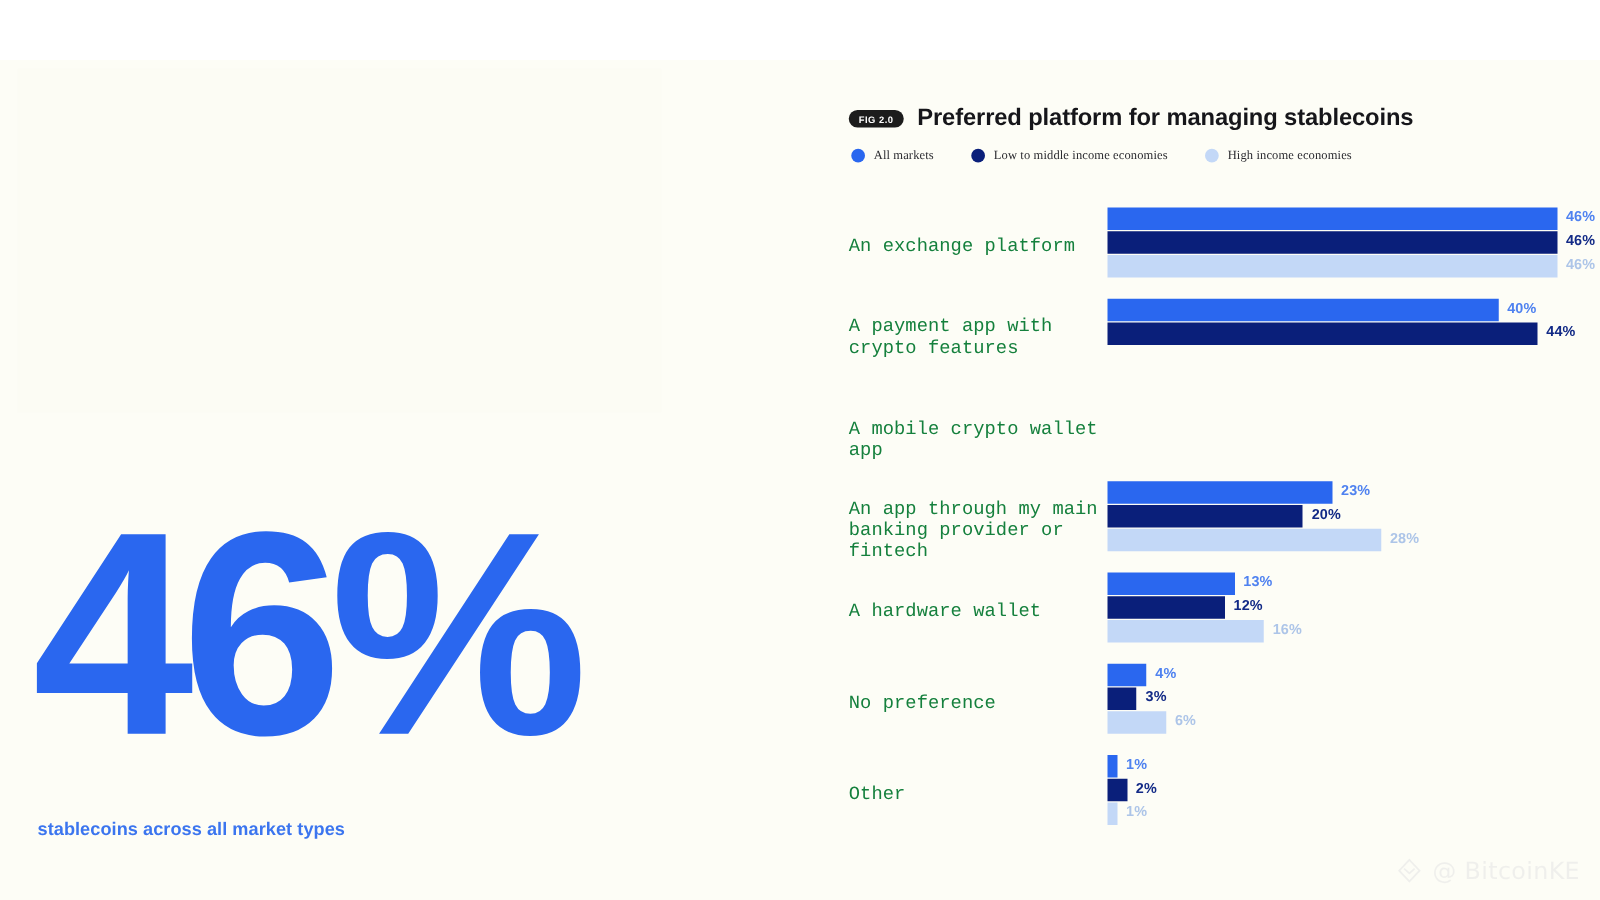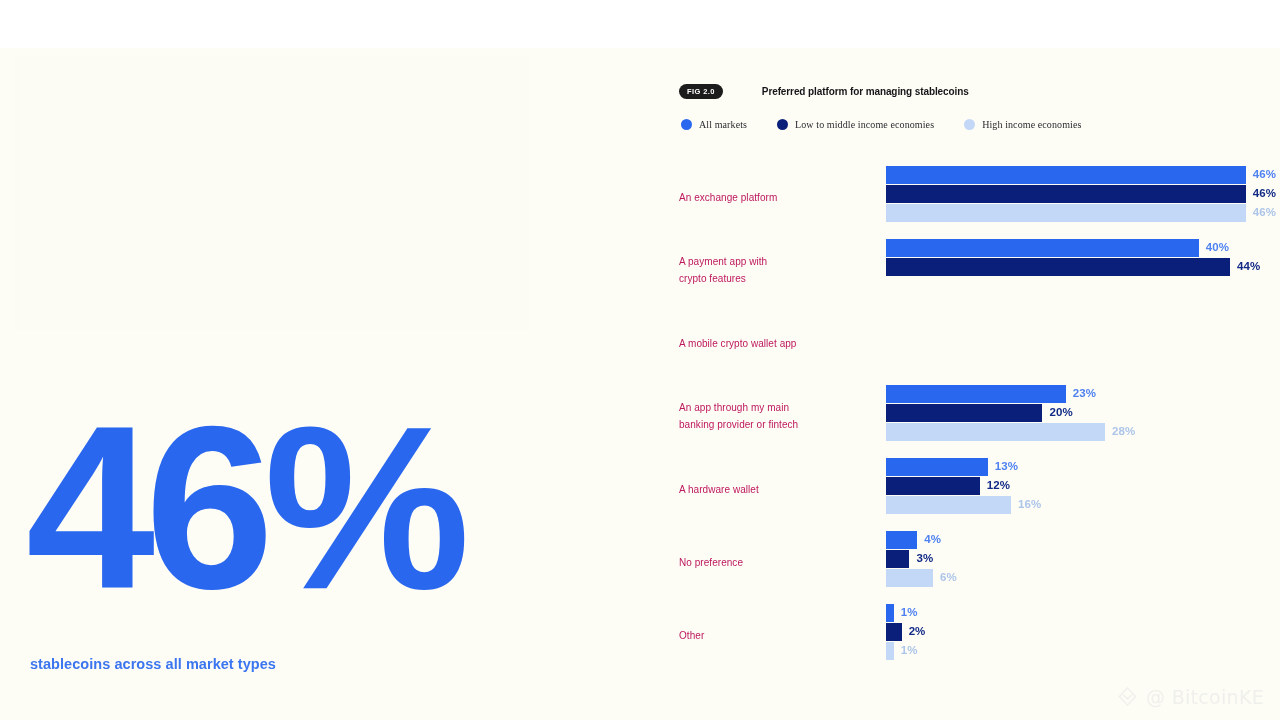--- a/index.html
+++ b/index.html
@@ -93,26 +93,25 @@
     color: #ffffff;
     font-size: 7.5px;
     font-weight: 700;
     letter-spacing: 0.4px;
     padding: 4px 8px 3px 8px;
     border-radius: 9px;
     line-height: 1;
     white-space: nowrap;
   }
   .chart-title {
-    font-size: 10px;
+    font-size: 19px;
     font-weight: 700;
     color: #16161a;
     letter-spacing: -0.1px;
     white-space: nowrap;
-    margin-left: 28px;
   }
 
   .legend {
     position: absolute;
     left: 17px;
     top: 119px;
     display: flex;
     align-items: center;
   }
   .legend-item {
@@ -142,24 +141,25 @@
     width: 640px;
   }
   .row {
     position: relative;
     height: 73px;
   }
   .row-label {
     position: absolute;
     left: 15px;
     width: 200px;
-    font-size: 10px;
+    font-size: 15px;
     line-height: 17px;
-    color: #be185d;
+    color: #15803d;
     letter-spacing: 0.05px;
+    font-family: Liberation Mono, monospace;
   }
   .row-label.one-line { top: 29px; }
   .row-label.two-line { top: 20px; }
 
   .bars {
     position: absolute;
     left: 222px;
     top: 6px;
     width: 418px;
   }

